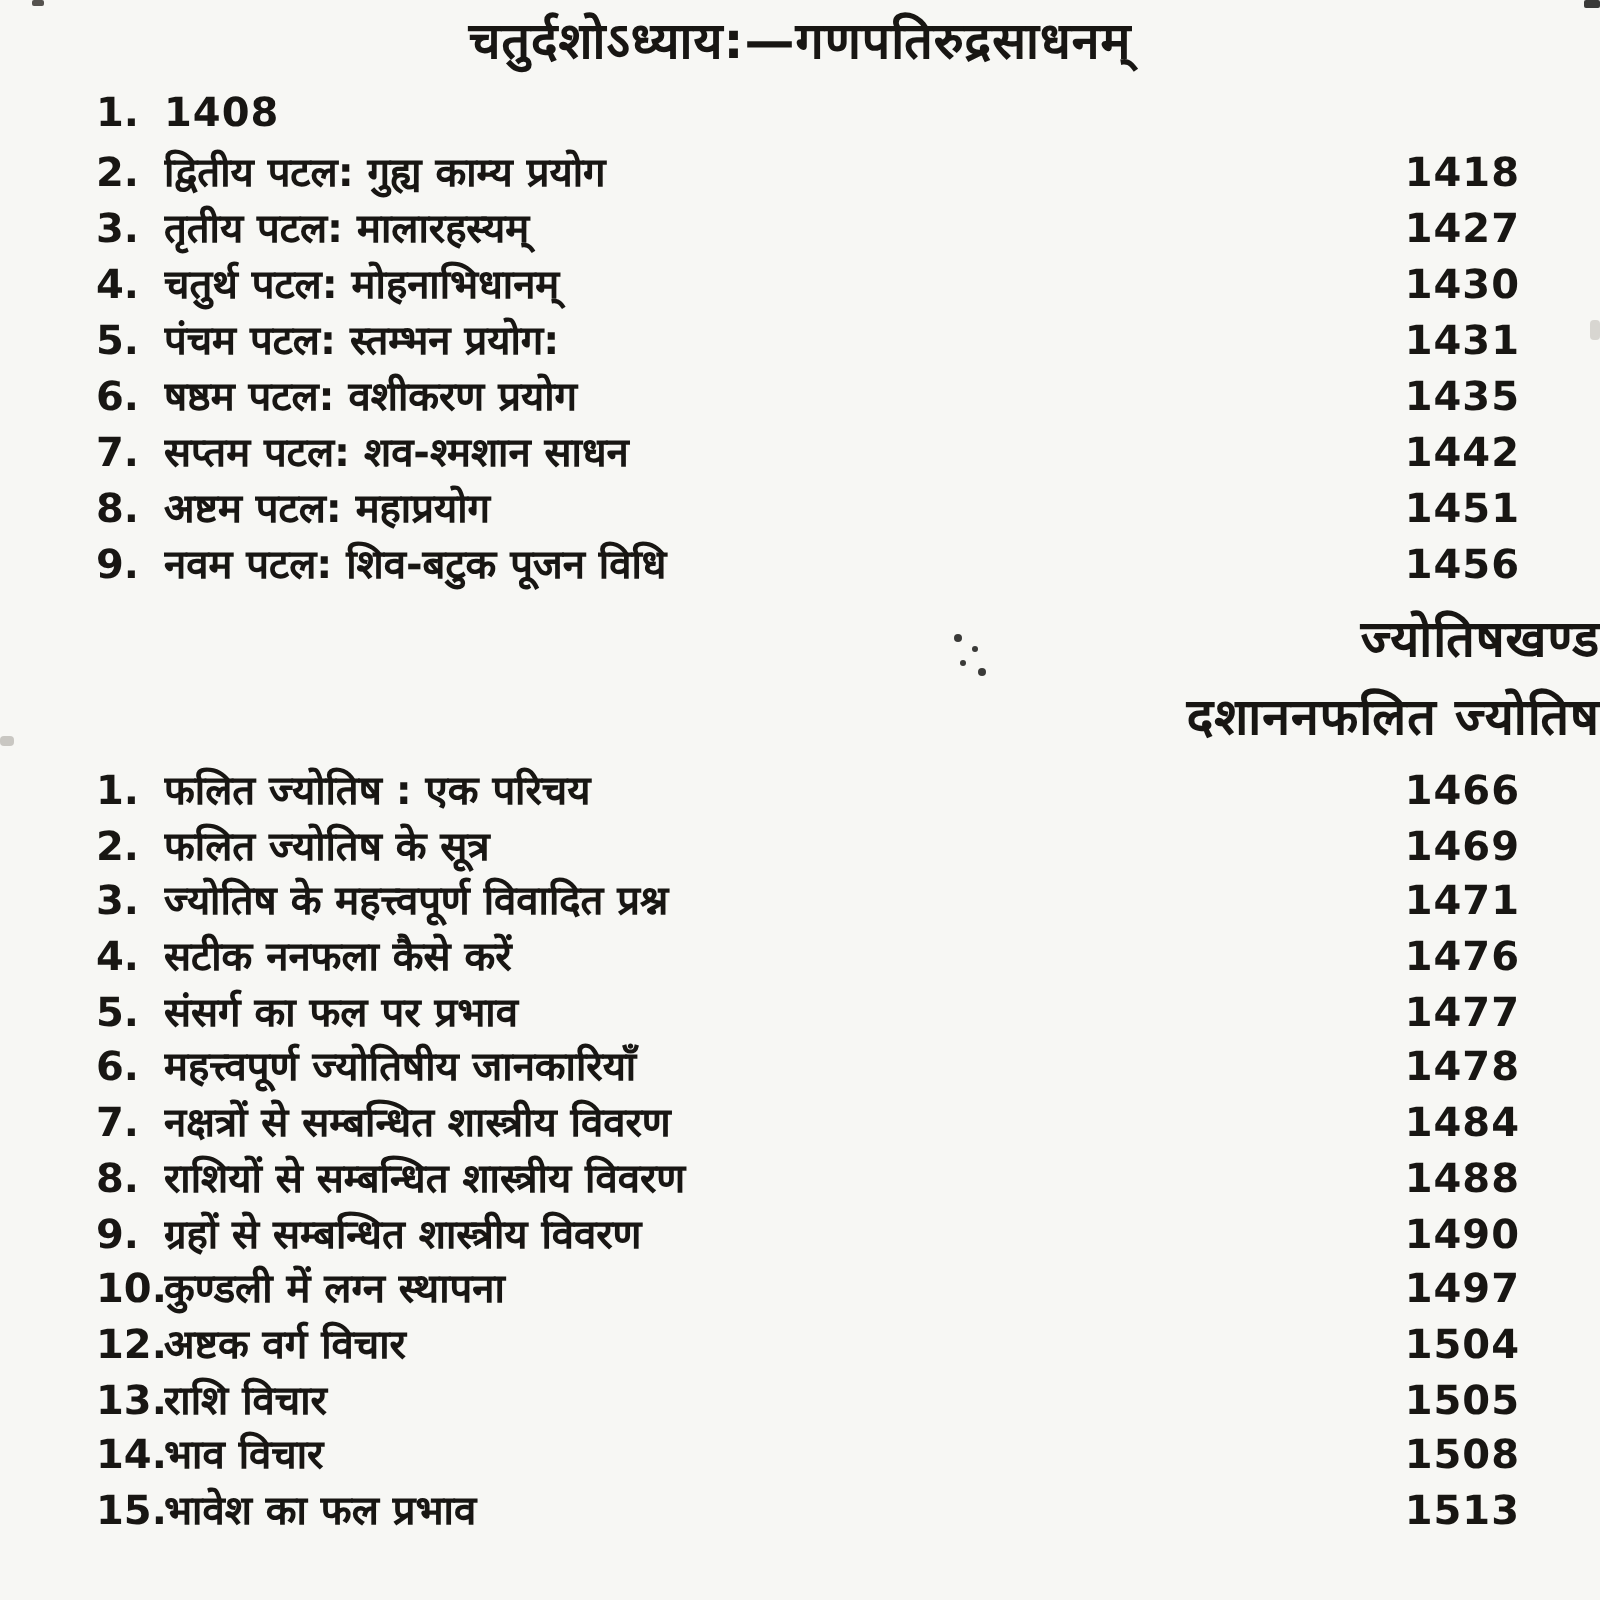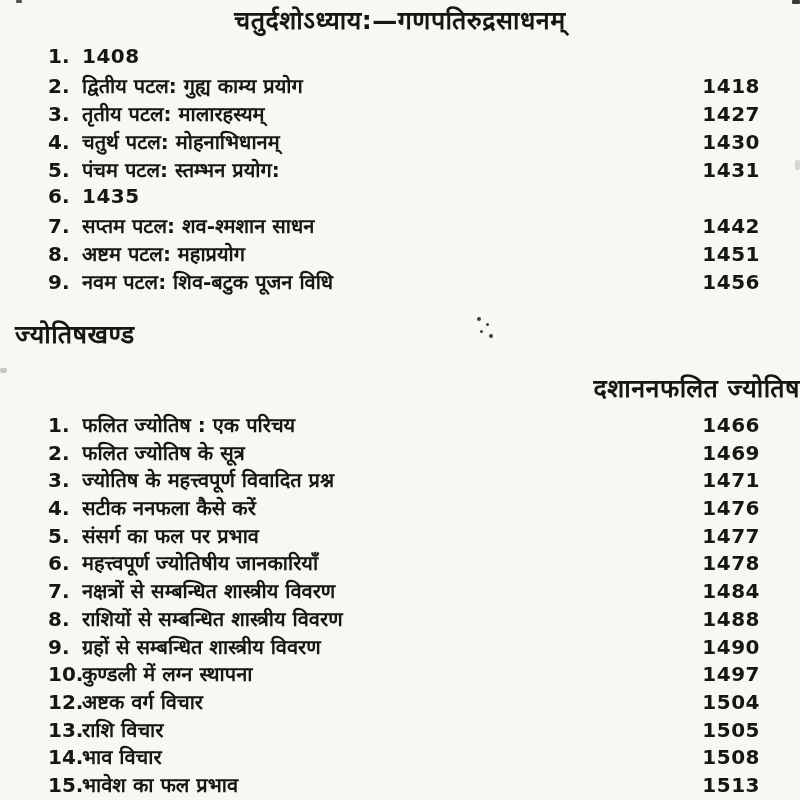--- a/index.html
+++ b/index.html
@@ -27,24 +27,24 @@
   .chapter-heading {
     text-align: center;
     font-size: 25px;
     line-height: 32px;
     margin: 0;
     padding-top: 5px;
     letter-spacing: 0.5px;
     white-space: nowrap;
   }
   .section-heading {
-    text-align: left;
+    text-align: right;
     font-size: 25px;
     line-height: 32px;
-    margin: 15px;
+    margin: 0;
     padding-top: 8px;
     letter-spacing: 0.5px;
     position: relative;
   }
   .section-subheading {
     text-align: right;
     font-size: 25px;
     line-height: 32px;
     margin: 0;
     padding-top: 7px;
@@ -126,20 +126,21 @@
       <span class="title">चतुर्थ पटल: मोहनाभिधानम्</span>
       <span class="pg">1430</span>
     </div>
     <div class="row">
       <span class="num">5.</span>
       <span class="title">पंचम पटल: स्तम्भन प्रयोग:</span>
       <span class="pg">1431</span>
     </div>
     <div class="row">
       <span class="num">6.</span>
+      <span class="title">षष्ठम पटल: वशीकरण प्रयोग</span>
       <span class="pg">1435</span>
     </div>
     <div class="row">
       <span class="num">7.</span>
       <span class="title">सप्तम पटल: शव-श्मशान साधन</span>
       <span class="pg">1442</span>
     </div>
     <div class="row">
       <span class="num">8.</span>
       <span class="title">अष्टम पटल: महाप्रयोग</span>

